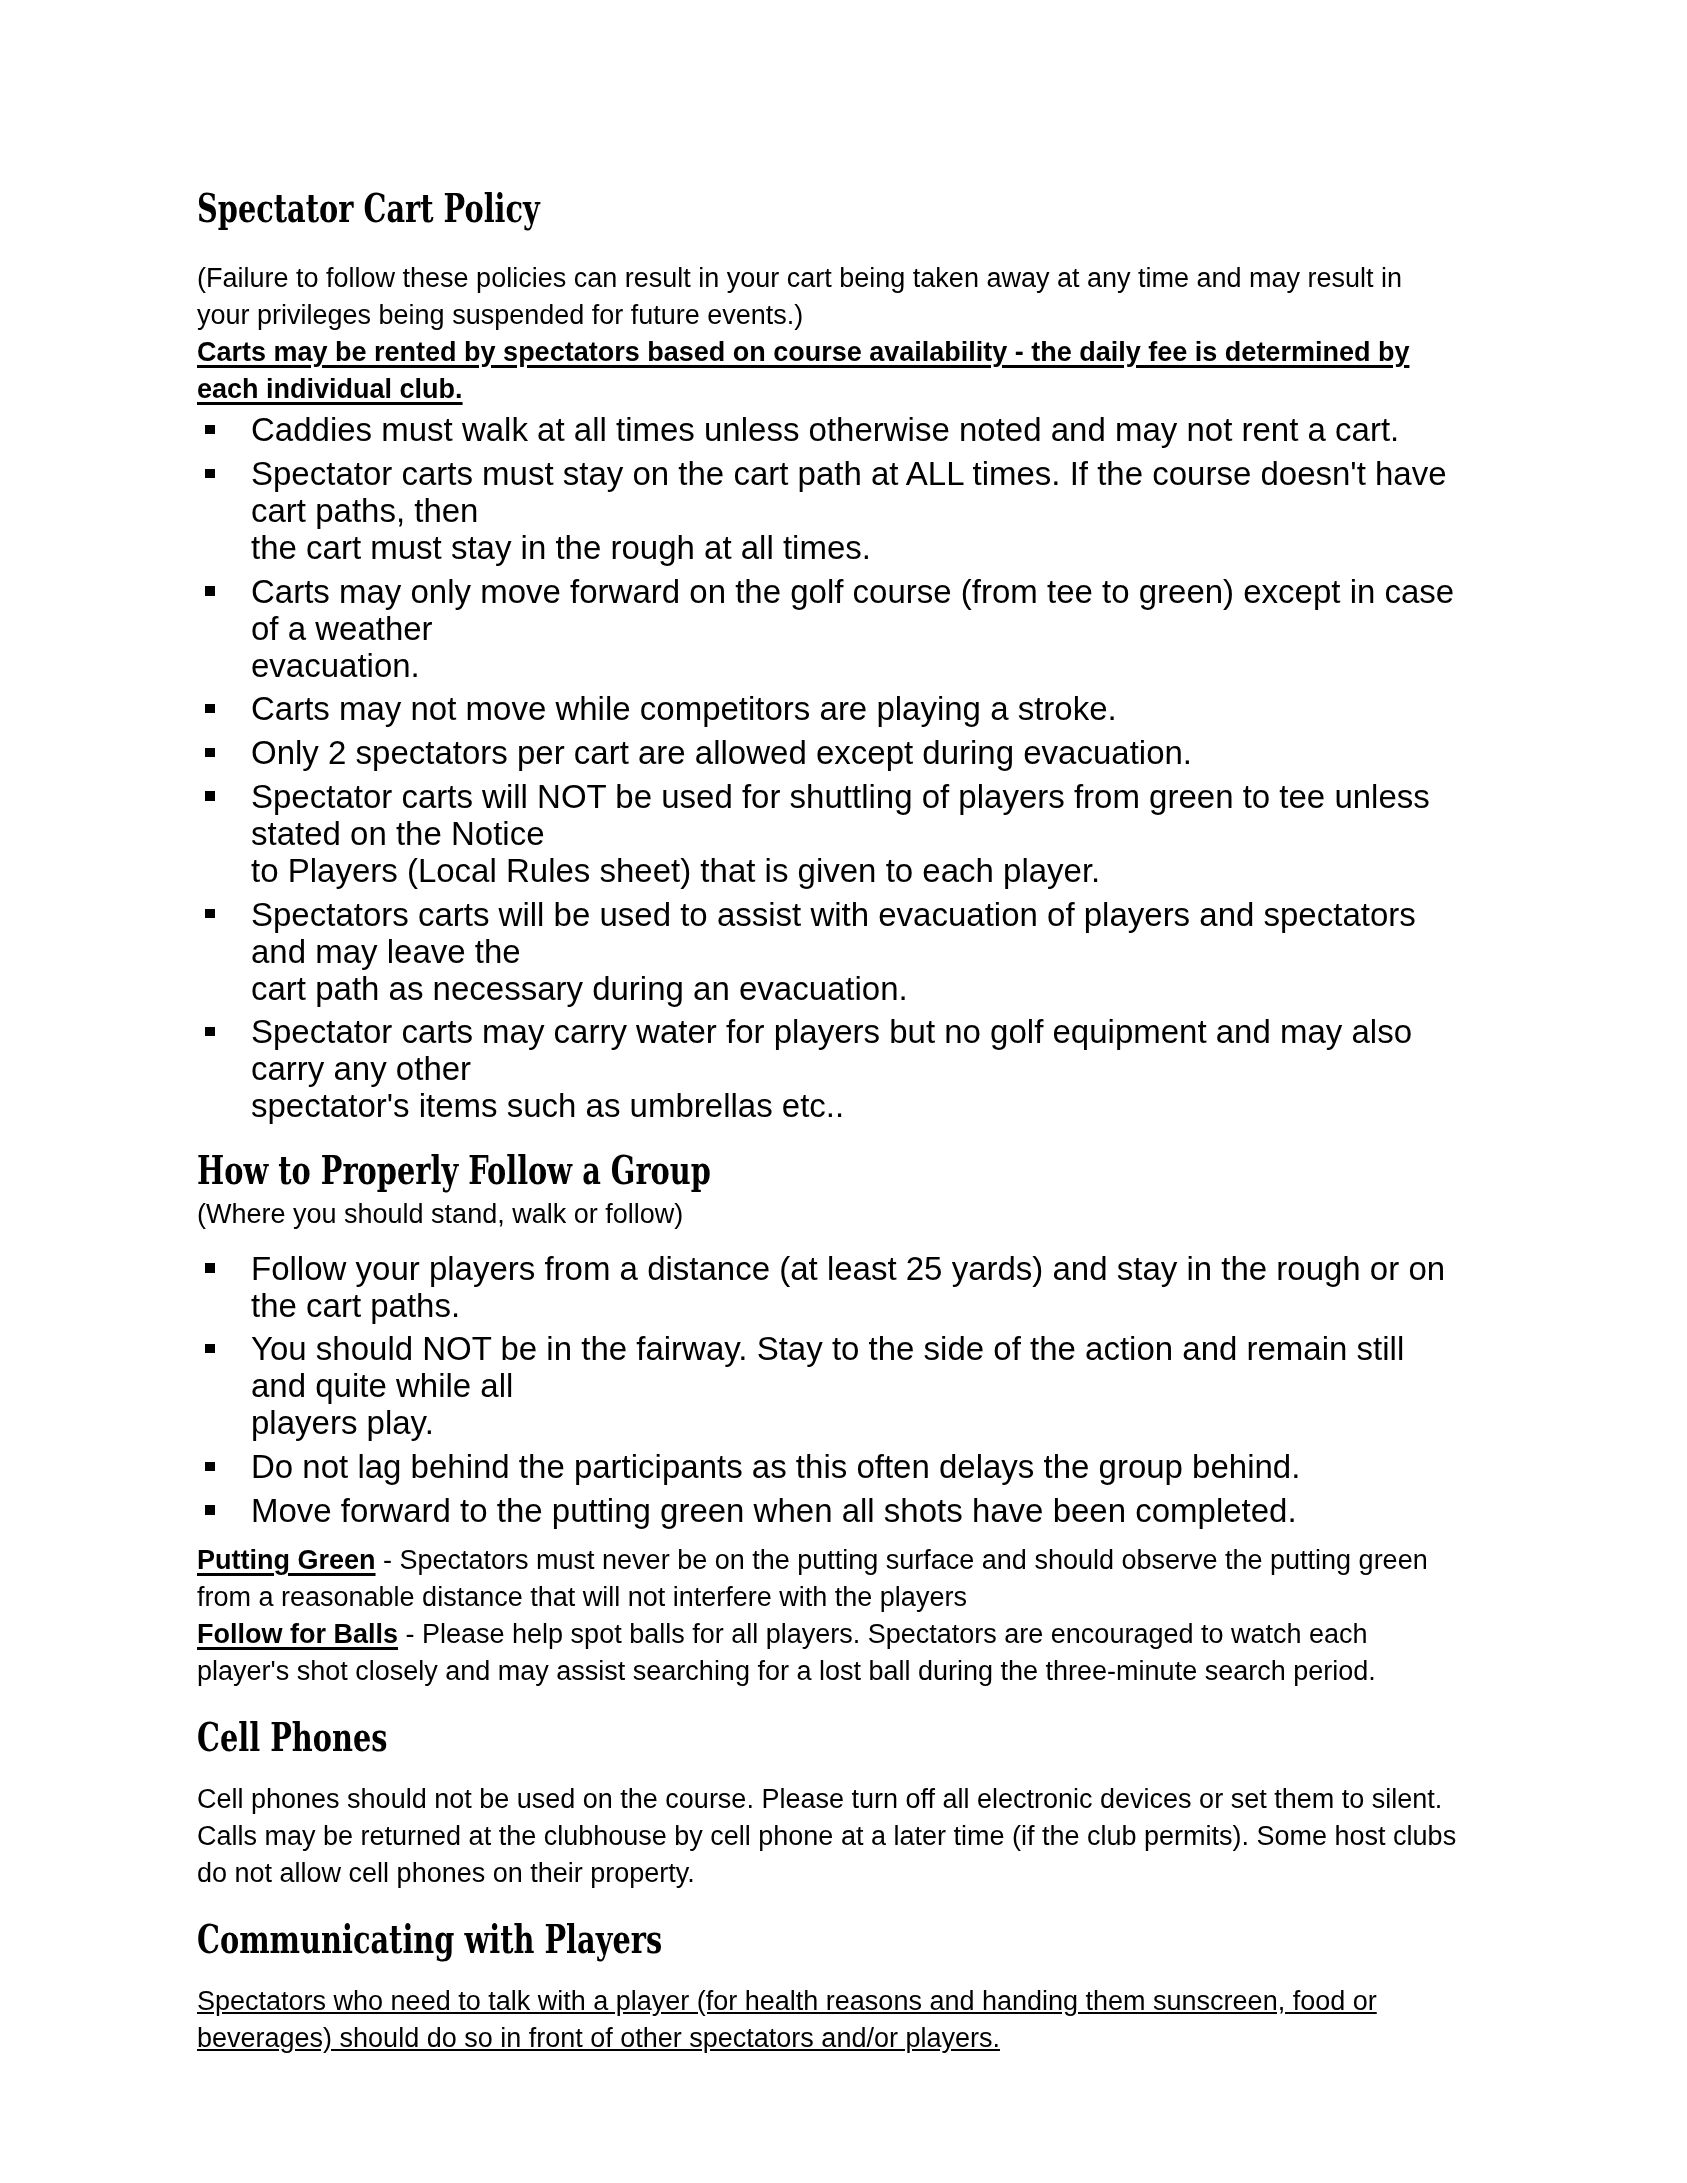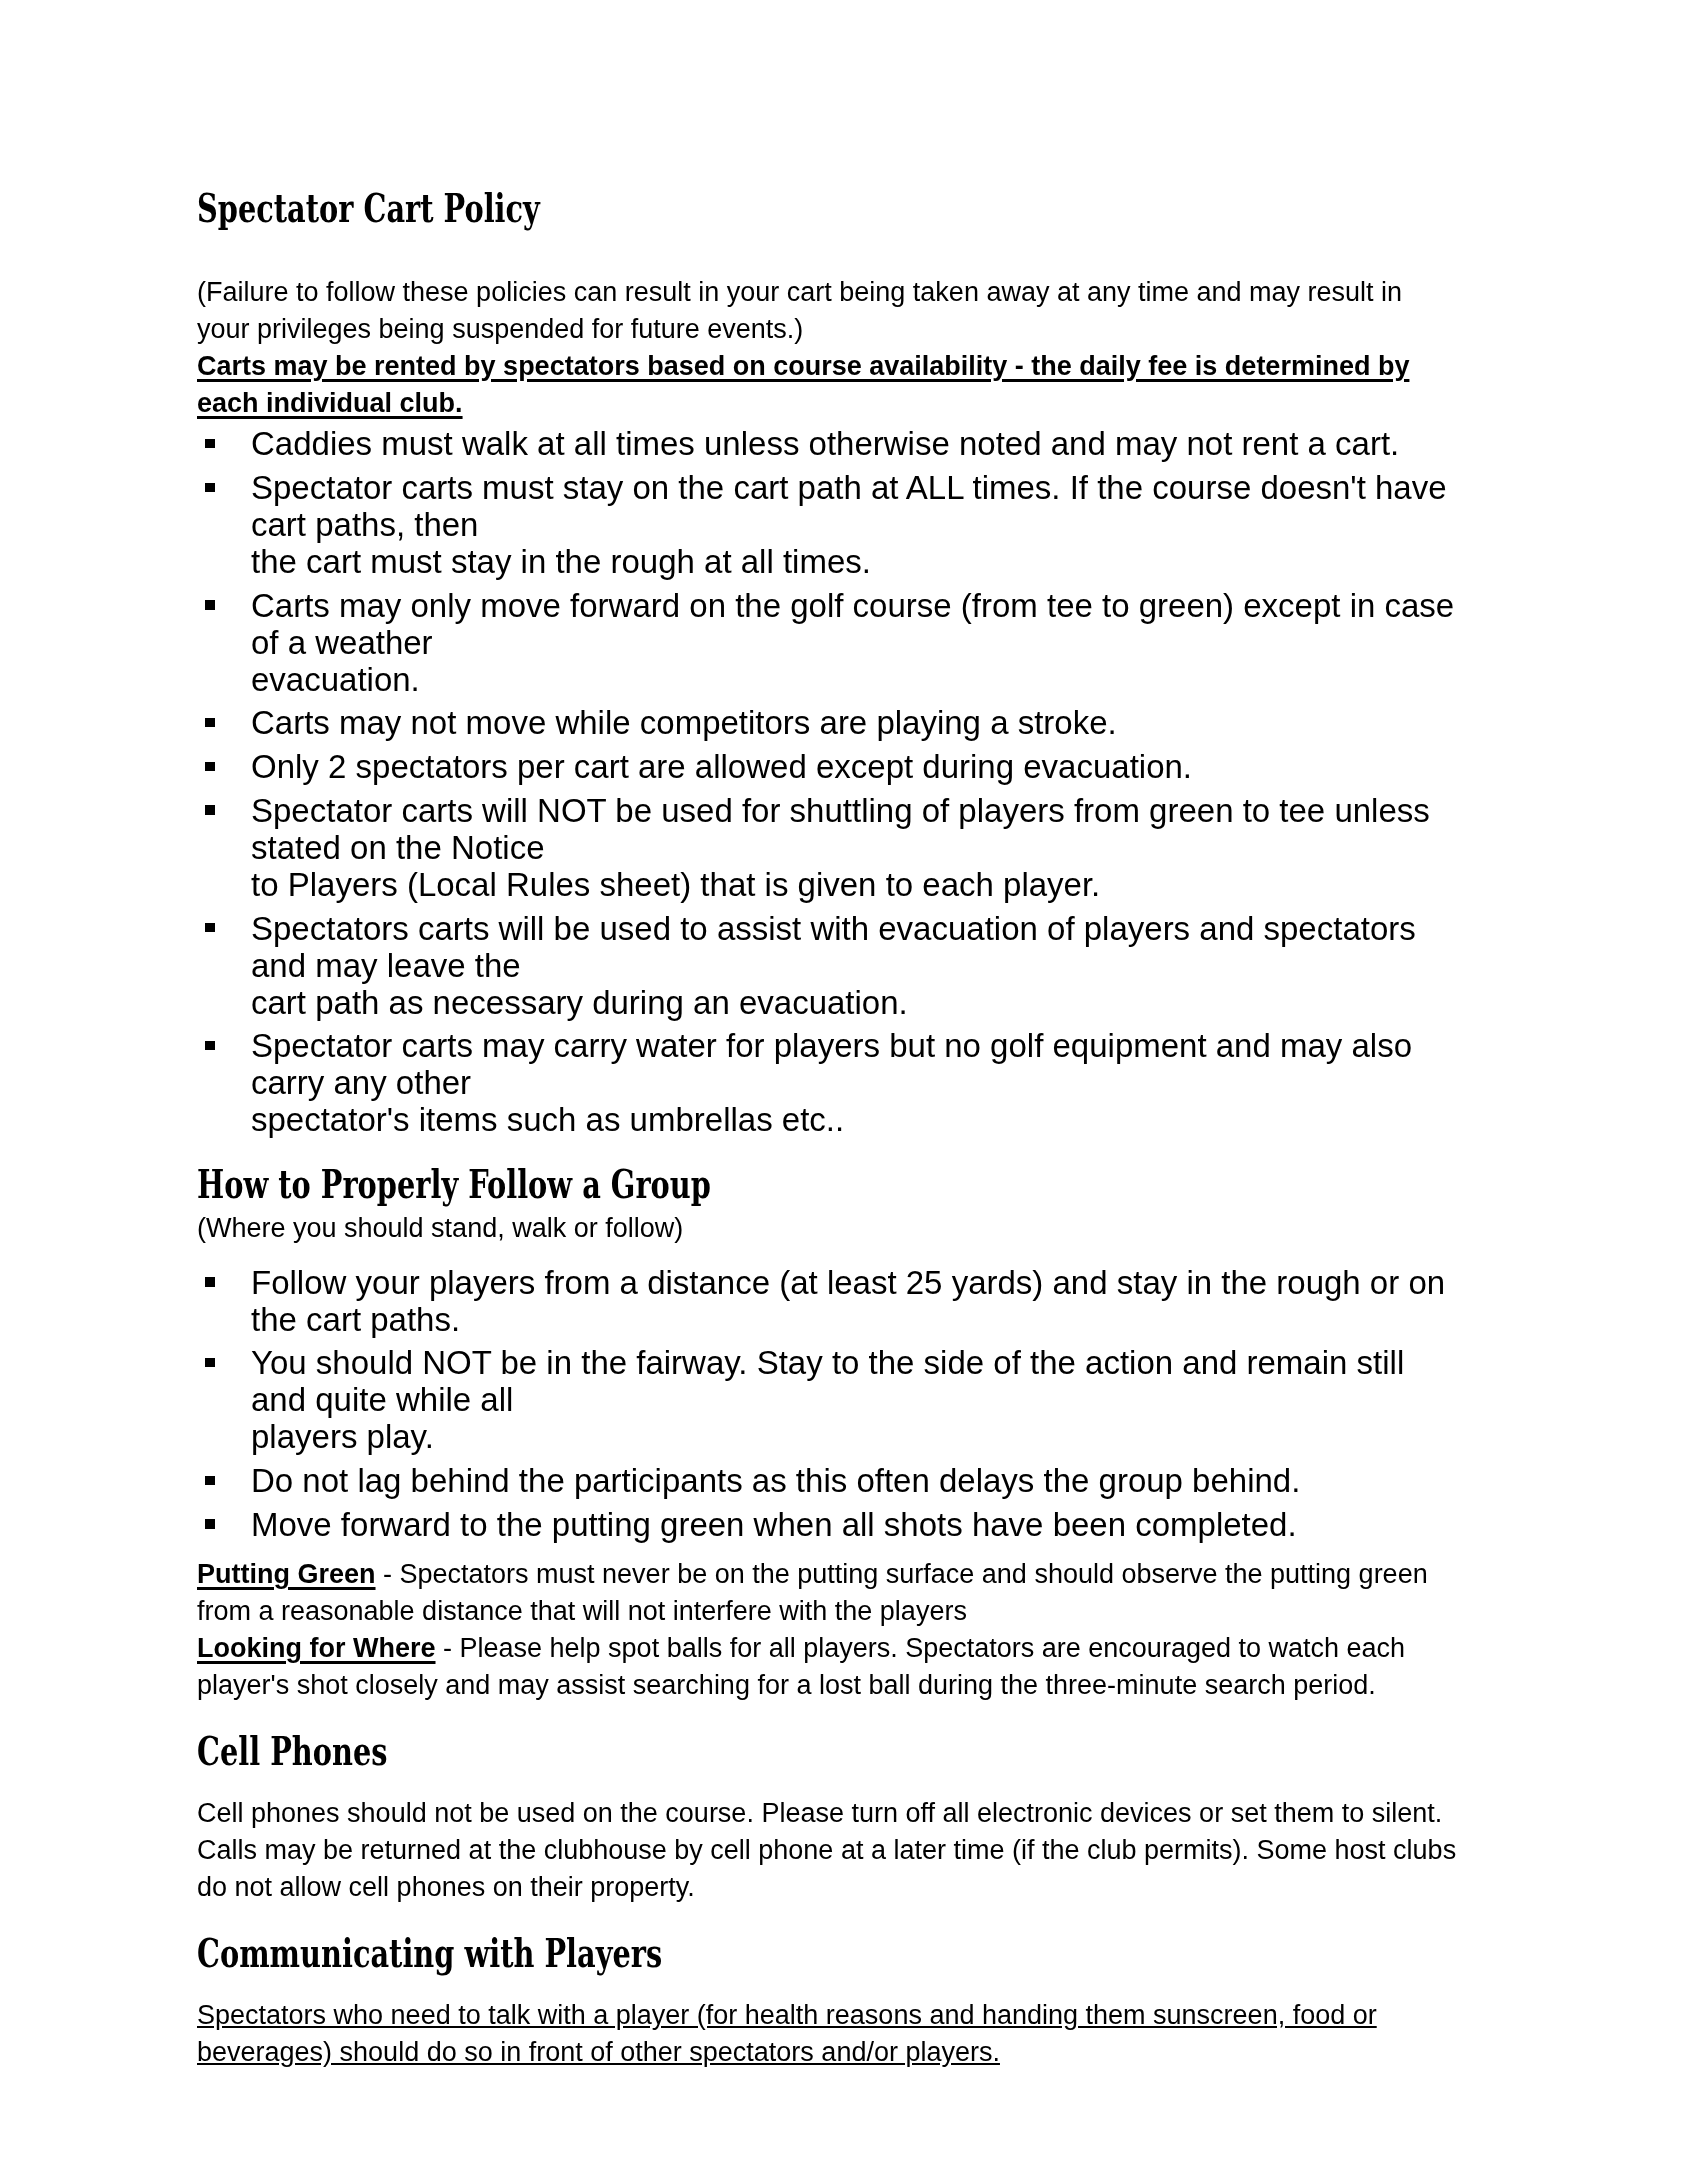--- a/index.html
+++ b/index.html
@@ -29,21 +29,21 @@
     transform-origin: left center;
     white-space: nowrap;
     letter-spacing: 0px;
   }
   .body-text {
     font-size: 27px;
     line-height: 37px;
     margin: 0;
     white-space: pre-line;
   }
-  .intro { margin-top: 44px; }
+  .intro { margin-top: 30px; }
   .notice-wrap { margin-top: 0; }
   .bold-underline {
     font-weight: bold;
     text-decoration: underline;
     text-decoration-thickness: 2.5px;
     text-underline-offset: 4.2px;
   }
   ul.square-list {
     list-style: none;
     margin: 3.4px 0 0 0;
@@ -114,21 +114,21 @@
       <li><span class="sq-bullet"></span><span class="li-text">Follow your players from a distance (at least 25 yards) and stay in the rough or on the cart paths.</span></li>
       <li><span class="sq-bullet"></span><span class="li-text">You should NOT be in the fairway. Stay to the side of the action and remain still and quite while all
 players play.</span></li>
       <li><span class="sq-bullet"></span><span class="li-text">Do not lag behind the participants as this often delays the group behind.</span></li>
       <li><span class="sq-bullet"></span><span class="li-text">Move forward to the putting green when all shots have been completed.</span></li>
     </ul>
 
     <p class="body-text labeled-para"><span class="bold-underline">Putting Green</span><span class="labeled-text"> - Spectators must never be on the putting surface and should observe the putting green
 from a reasonable distance that will not interfere with the players</span></p>
 
-    <p class="body-text"><span class="bold-underline">Looking for Where</span><span class="labeled-text"> - Please help spot balls for all players. Spectators are encouraged to watch each
+    <p class="body-text"><span class="bold-underline">Follow for Balls</span><span class="labeled-text"> - Please help spot balls for all players. Spectators are encouraged to watch each
 player's shot closely and may assist searching for a lost ball during the three-minute search period.</span></p>
 
     <h2 class="doc-heading h3-cell">Cell Phones</h2>
 
     <p class="body-text cell-para">Cell phones should not be used on the course. Please turn off all electronic devices or set them to silent.
 Calls may be returned at the clubhouse by cell phone at a later time (if the club permits). Some host clubs
 do not allow cell phones on their property.</p>
 
     <h2 class="doc-heading h4-comm">Communicating with Players</h2>
 

